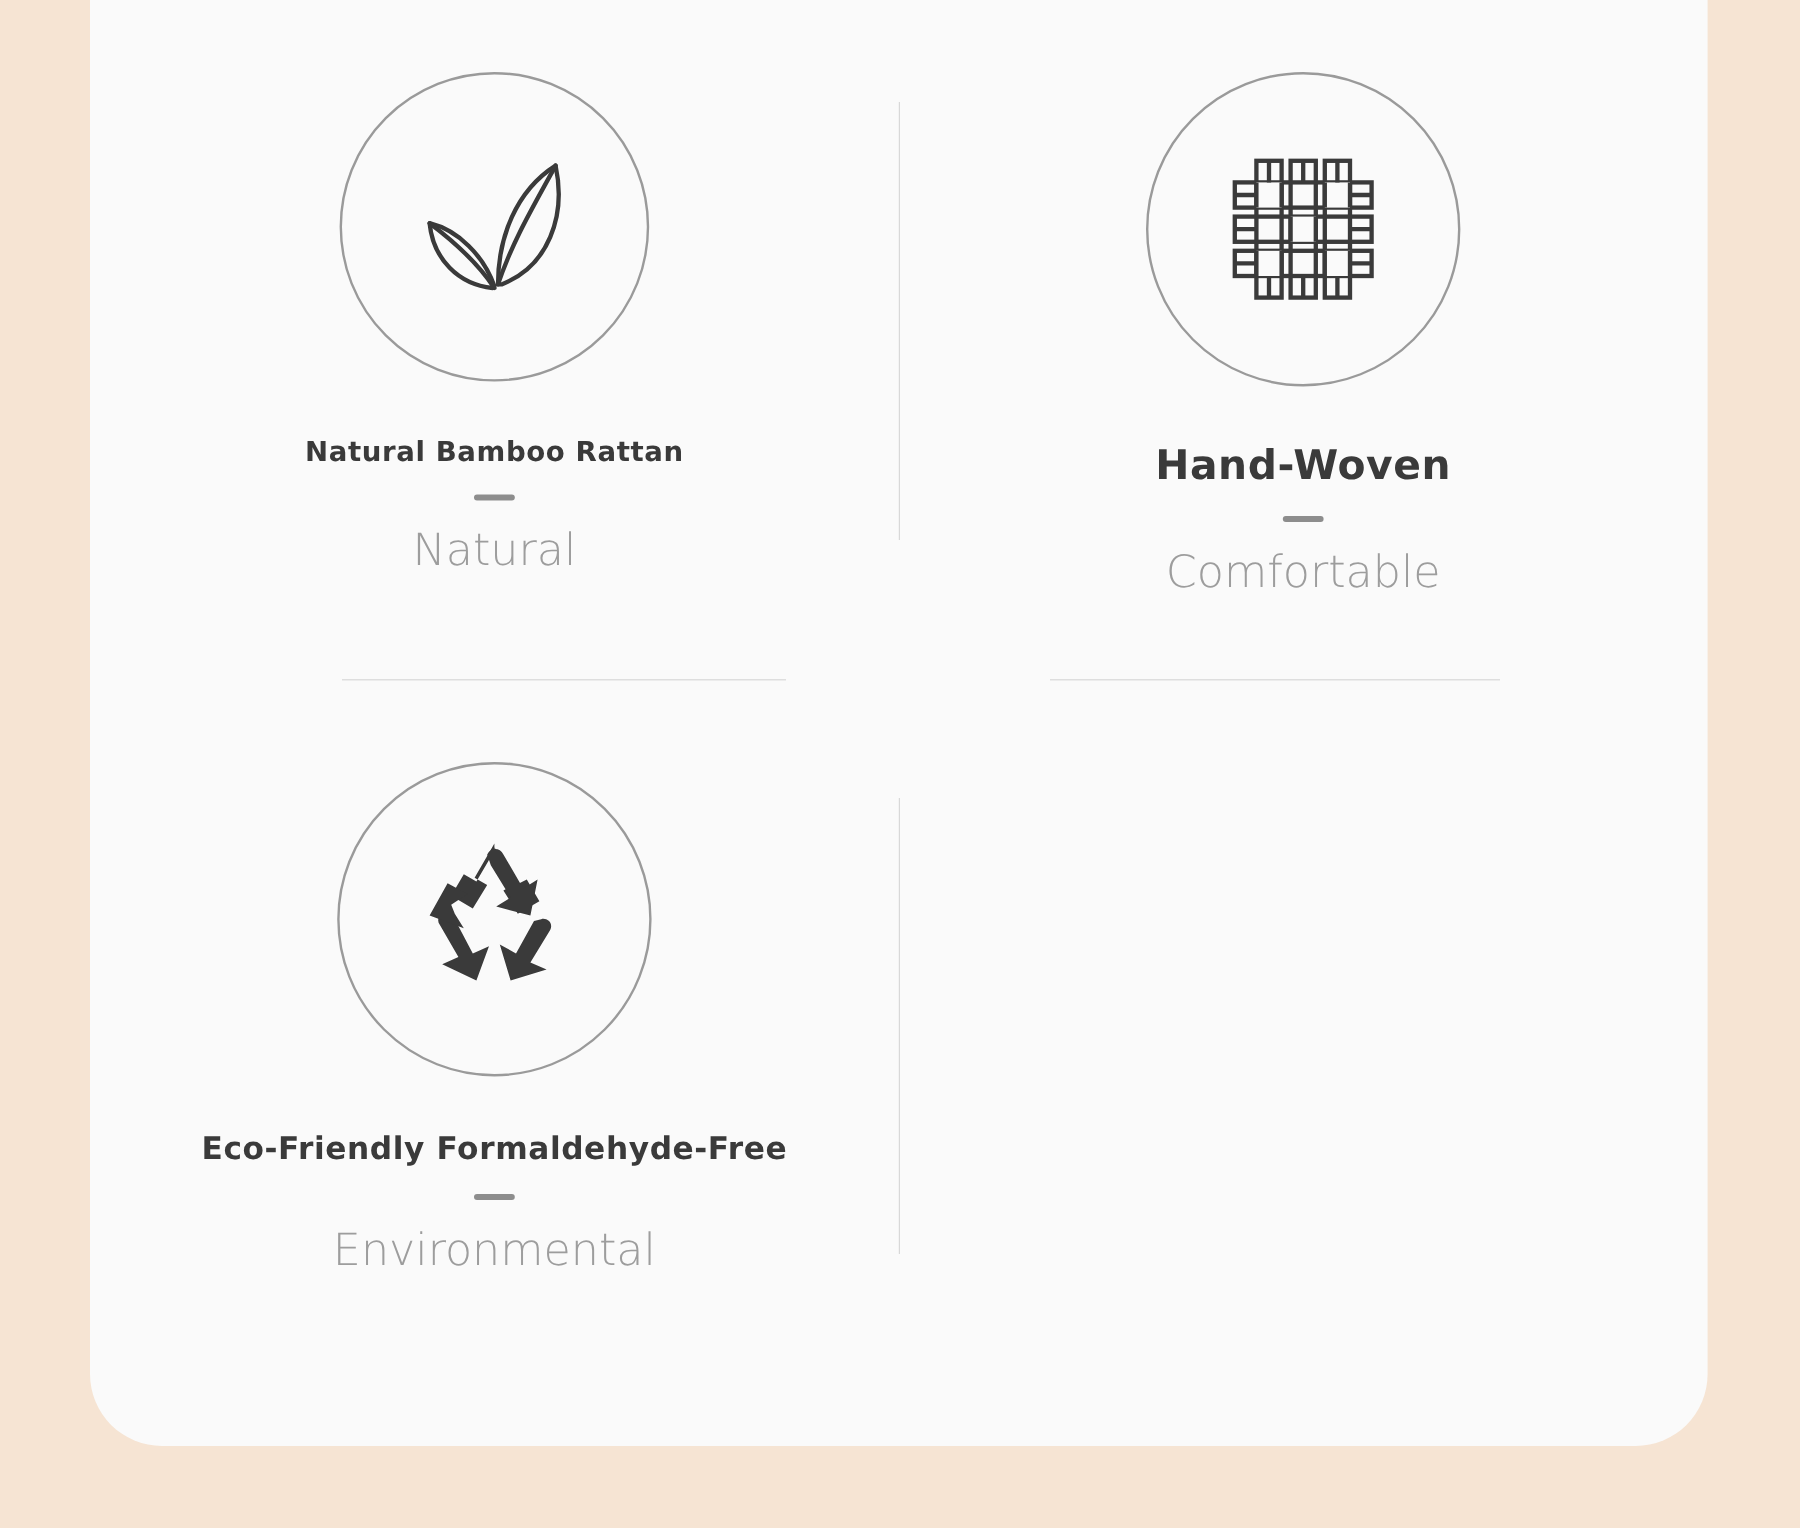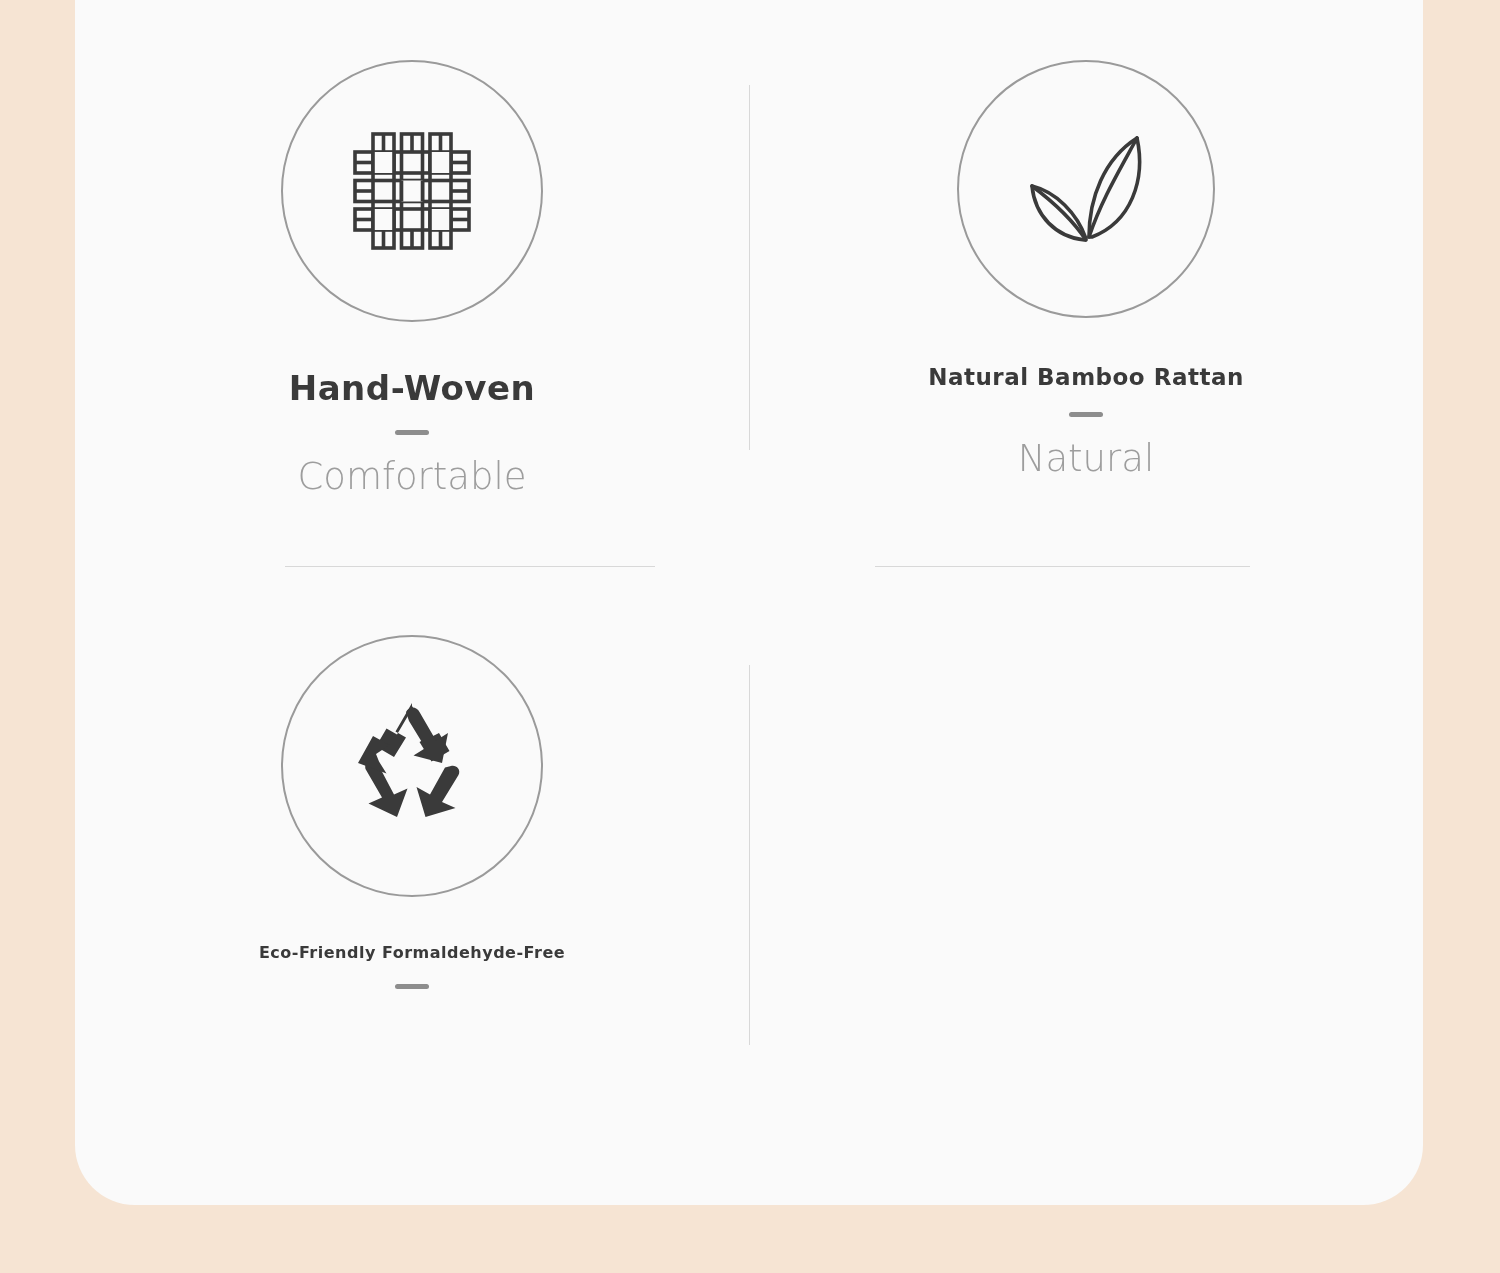--- a/index.html
+++ b/index.html
@@ -69,21 +69,21 @@
     margin-top: 46px;
     color: #3a3a3a;
     font-family: "DejaVu Sans", sans-serif;
     font-weight: bold;
     letter-spacing: 0.5px;
     text-align: center;
     white-space: nowrap;
   }
   .title.big { font-size: 34px; }
   .title.mid { font-size: 23px; }
-  .title.med { font-size: 16px; }
+  .title.med { font-size: 26px; }
 
   .dash {
     margin-top: 22px;
     width: 34px;
     height: 5px;
     background: #8d8d8d;
     border-radius: 3px;
   }
   .subtitle {
     margin-top: 20px;
@@ -119,20 +119,36 @@
   .h-sep.left { left: 210px; width: 370px; }
   .h-sep.right { left: 800px; width: 375px; }
 </style>
 </head>
 <body>
 
 <div class="page">
   <div class="card">
 
     <div class="grid">
+
+      <div class="cell r1">
+        <div class="circle small">
+          <span>
+            <svg class="icon-svg" width="150" height="150" viewBox="0 0 100 100" fill="none" stroke="#3a3a3a" stroke-width="2.4" stroke-linecap="round" stroke-linejoin="round">
+              <path d="M52 82 C 52 56, 62 30, 84 16 C 90 44, 80 72, 54 82 Z"></path>
+              <path d="M84 16 C 72 38, 60 58, 52 82"></path>
+              <path d="M50 83 C 44 66, 30 52, 14 48 C 16 68, 30 82, 49 84 Z"></path>
+              <path d="M14 48 C 30 60, 42 72, 50 84"></path>
+            </svg>
+          </span>
+        </div>
+        <div class="title mid">Natural Bamboo Rattan</div>
+        <div class="dash"></div>
+        <div class="subtitle">Natural</div>
+      </div>
 
       <div class="cell r1">
         <div class="circle">
           <span>
             <svg class="icon-svg" width="150" height="150" viewBox="0 0 100 100" fill="none" stroke="#3a3a3a" stroke-width="2.4">
 
               <rect x="24" y="12" width="14" height="76"></rect>
               <rect x="43" y="12" width="14" height="76"></rect>
               <rect x="62" y="12" width="14" height="76"></rect>
 
@@ -170,54 +186,39 @@
               <line x1="76" y1="50" x2="88" y2="50"></line>
               <line x1="76" y1="69" x2="88" y2="69"></line>
             </svg>
           </span>
         </div>
         <div class="title big">Hand-Woven</div>
         <div class="dash"></div>
         <div class="subtitle">Comfortable</div>
       </div>
 
-      <div class="cell r1">
-        <div class="circle small">
-          <span>
-            <svg class="icon-svg" width="150" height="150" viewBox="0 0 100 100" fill="none" stroke="#3a3a3a" stroke-width="2.4" stroke-linecap="round" stroke-linejoin="round">
-              <path d="M52 82 C 52 56, 62 30, 84 16 C 90 44, 80 72, 54 82 Z"></path>
-              <path d="M84 16 C 72 38, 60 58, 52 82"></path>
-              <path d="M50 83 C 44 66, 30 52, 14 48 C 16 68, 30 82, 49 84 Z"></path>
-              <path d="M14 48 C 30 60, 42 72, 50 84"></path>
-            </svg>
-          </span>
-        </div>
-        <div class="title mid">Natural Bamboo Rattan</div>
-        <div class="dash"></div>
-        <div class="subtitle">Natural</div>
-      </div>
-
 
       <div class="cell r2">
         <div class="circle">
           <span>
             <svg class="icon-svg" width="150" height="150" viewBox="0 0 100 100" fill="#3a3a3a" stroke="none">
 
               <path d="M50 8 L39 27 L46 31 L38 44 L26 37 L33 25 L40 29 L50 12 Z"></path>
               <path d="M50 10 L62 30 L55 34 L63 47 L75 40 L68 28 L60 32 L50 14 Z"></path>
 
               <path d="M46 14 C 48 10, 53 10, 55 14 L66 33 L74 28 L70 48 L51 43 L59 38 L48 20 Z"></path>
               <path d="M24 46 C 21 45, 18 48, 19 52 L30 71 L21 75 L40 84 L47 65 L38 69 L28 50 Z"></path>
               <path d="M76 50 C 79 49, 83 52, 81 56 L70 74 L79 78 L59 84 L53 64 L62 69 L72 51 Z"></path>
               <path d="M26 42 L35 36 L24 30 L14 48 L33 55 L28 47 Z"></path>
             </svg>
           </span>
         </div>
         <div class="title med">Eco-Friendly Formaldehyde-Free</div>
         <div class="dash"></div>
+        <div class="subtitle">Environmental</div>
       </div>
 
     </div>
 
     <div class="v-sep top"></div>
     <div class="v-sep bottom"></div>
     <div class="h-sep left"></div>
     <div class="h-sep right"></div>
 
   </div>

